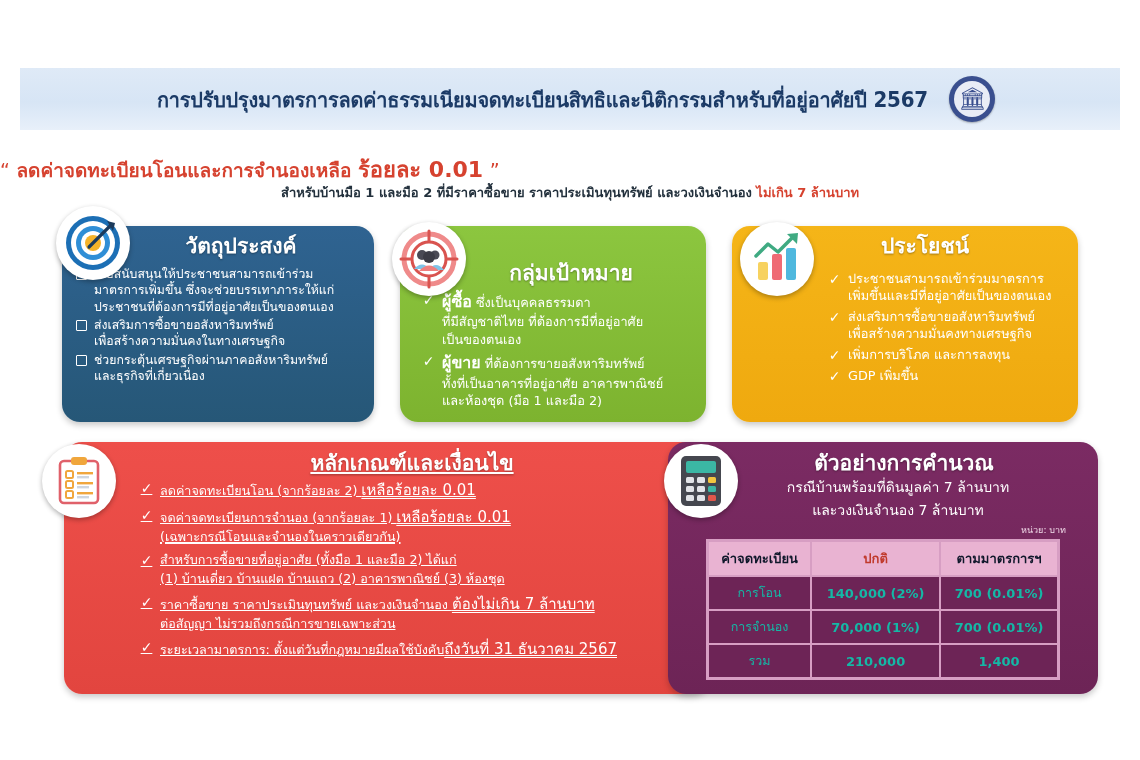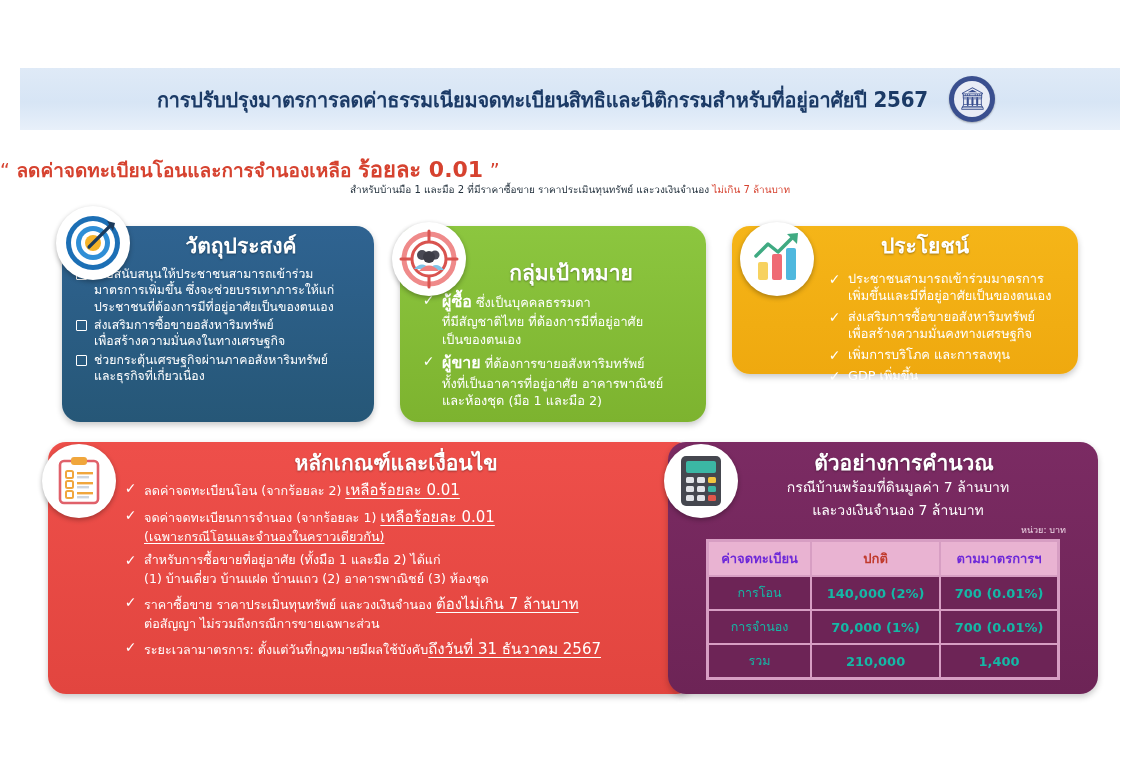--- a/index.html
+++ b/index.html
@@ -39,21 +39,21 @@
 
   
   .sub1{
     position:absolute;left:0;top:152px;width:1140px;text-align:left;
     font-size:19px;color:#d6422f;font-weight:bold;white-space:nowrap;
   }
   .sub1 .big{font-size:22px;}
   .sub1 .q{color:#d6422f;font-weight:normal;}
   .sub2{
     position:absolute;left:0;top:182px;width:1140px;text-align:center;
-    font-size:10px;color:#22303c;white-space:nowrap;
+    font-size:13px;color:#22303c;white-space:nowrap;font-weight:bold;
   }
   .sub2 .hl{color:#d6422f;}
 
   
   .card{
     position:absolute;border-radius:18px;
     box-shadow:0 3px 6px rgba(0,0,0,.22);
     color:#ffffff;box-sizing:border-box;
   }
   .card-title{
@@ -96,31 +96,32 @@
     left:400px;top:226px;width:306px;height:196px;
     background:linear-gradient(180deg,#8cc63f 0%,#7db32f 100%);
   }
   #card-target .card-title{padding-top:24px;padding-left:36px;margin-top:12px;}
   #card-target .bullets{padding:6px 12px 0 22px;}
   #card-target .bullets li{font-size:12.8px;line-height:1.38;margin-bottom:4px;}
   #card-target .lead{font-size:16px;font-weight:bold;}
 
   
   #card-benefits{
-    left:732px;top:226px;width:346px;height:148px;
+    left:732px;top:226px;width:346px;height:196px;
     background:linear-gradient(180deg,#f5b518 0%,#efa90f 100%);
   }
   #card-benefits .card-title{padding-top:9px;padding-left:40px;}
   #card-benefits .bullets{padding:12px 14px 0 96px;}
   #card-benefits .bullets li{font-size:12.8px;line-height:1.36;margin-bottom:3px;}
 
   
   #card-criteria{
-    left:48px;top:442px;width:646px;height:252px;
+    left:64px;top:442px;width:646px;height:252px;
     background:linear-gradient(180deg,#ee4f4a 0%,#e2453f 100%);
+    text-decoration:underline;
   }
   #card-criteria .card-title{padding-top:10px;padding-left:50px;}
   #card-criteria .bullets{padding:4px 14px 0 48px;}
   #card-criteria .bullets li{font-size:12.6px;line-height:1.5;margin-bottom:4px;align-items:flex-start;margin-left:28px;}
   .u{text-decoration:underline;text-underline-offset:2px;}
   .u-big{font-size:15px;text-decoration:underline;text-underline-offset:3px;}
 
   
   #card-calc{
     left:668px;top:442px;width:430px;height:252px;
@@ -138,21 +139,21 @@
   
   .calc-table{
     border-collapse:separate;border-spacing:0;
     margin:0 auto;width:354px;background:#6d2456;
     border:2px solid #d79ec3;
   }
   .calc-table th,.calc-table td{
     border:1.5px solid #d79ec3;text-align:center;
     padding:6px 2px;font-size:13px;color:#14b8a6;
   }
-  .calc-table thead th{background:#e9b3d2;color:#6d28d9;font-weight:bold;font-size:13px;}
+  .calc-table thead th{background:#e9b3d2;color:#0f172a;font-weight:bold;font-size:13px;}
   .calc-table thead th.hl{color:#c0392b;}
   .calc-table td.lab{font-size:12.5px;}
   .calc-table td.num{font-weight:bold;font-size:13px;}
 
   
   svg{display:block;}
 </style>
 </head>
 <body>
 

